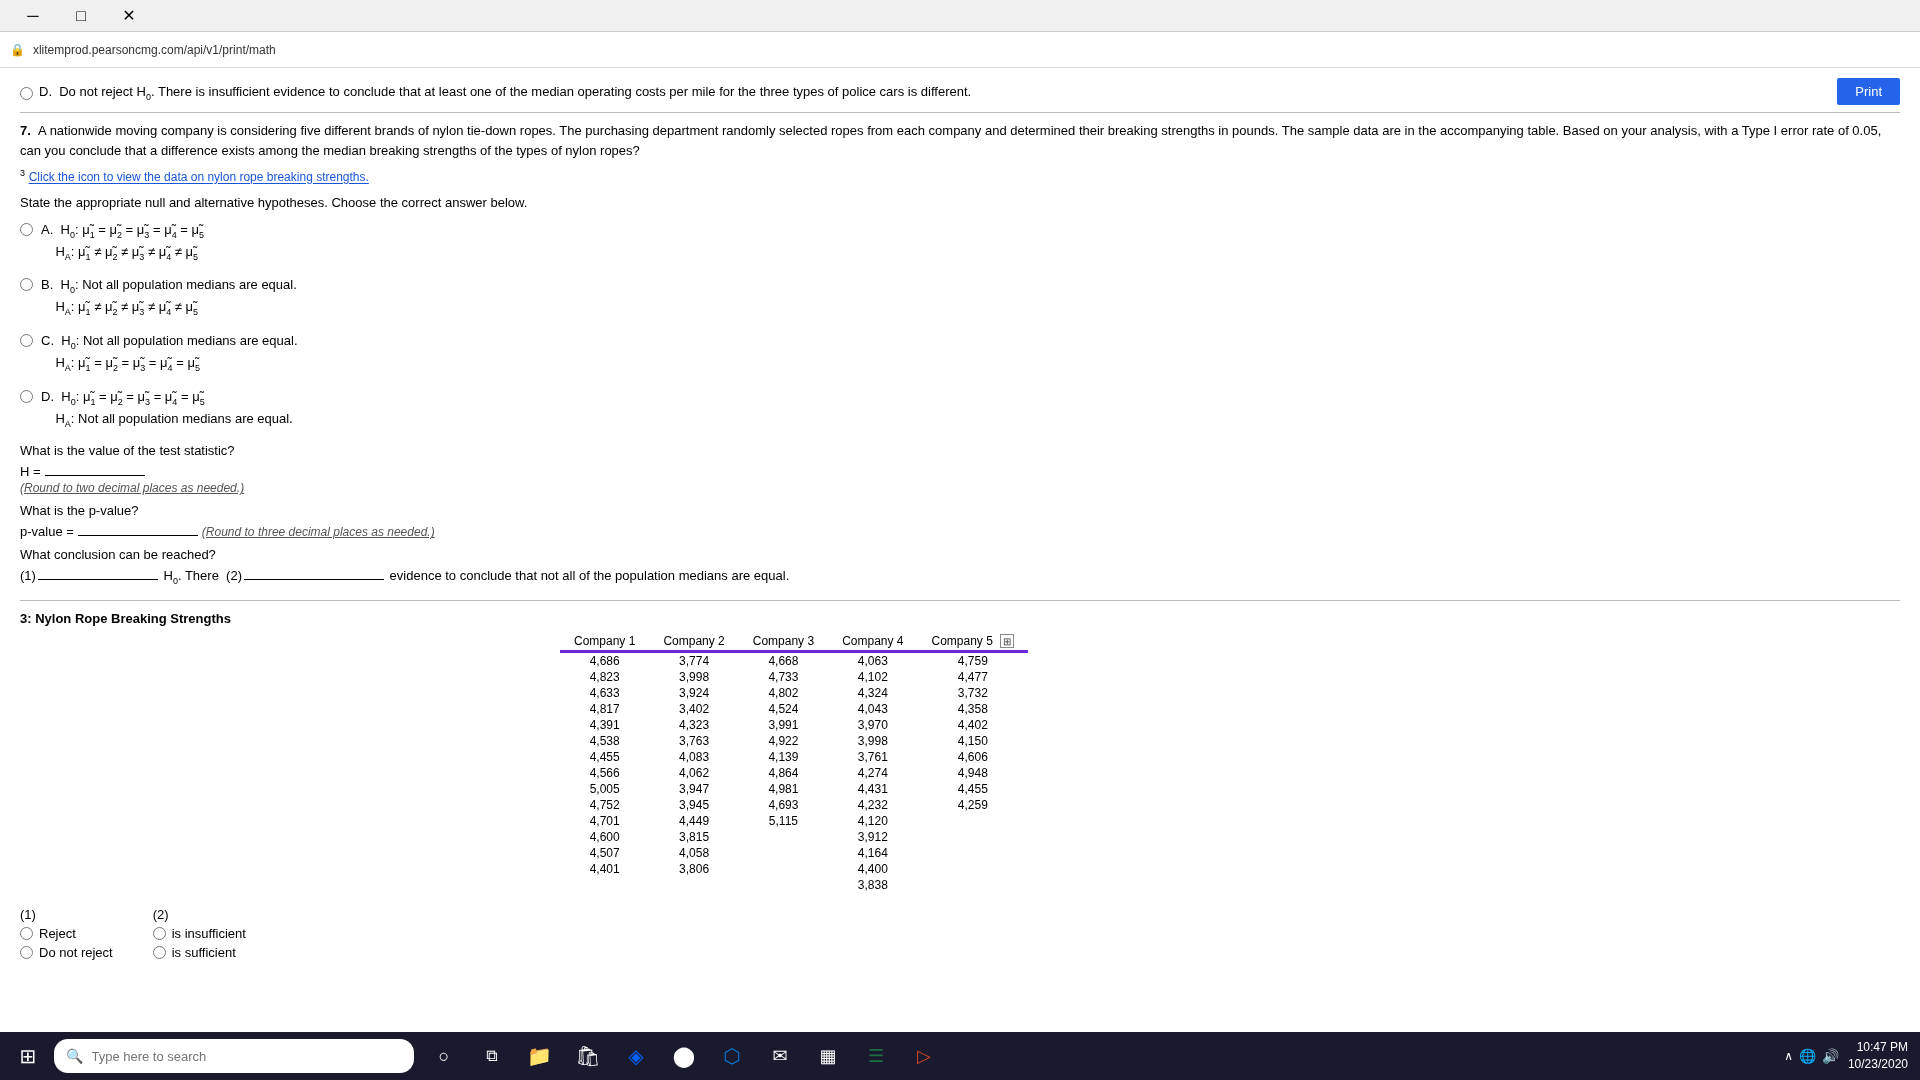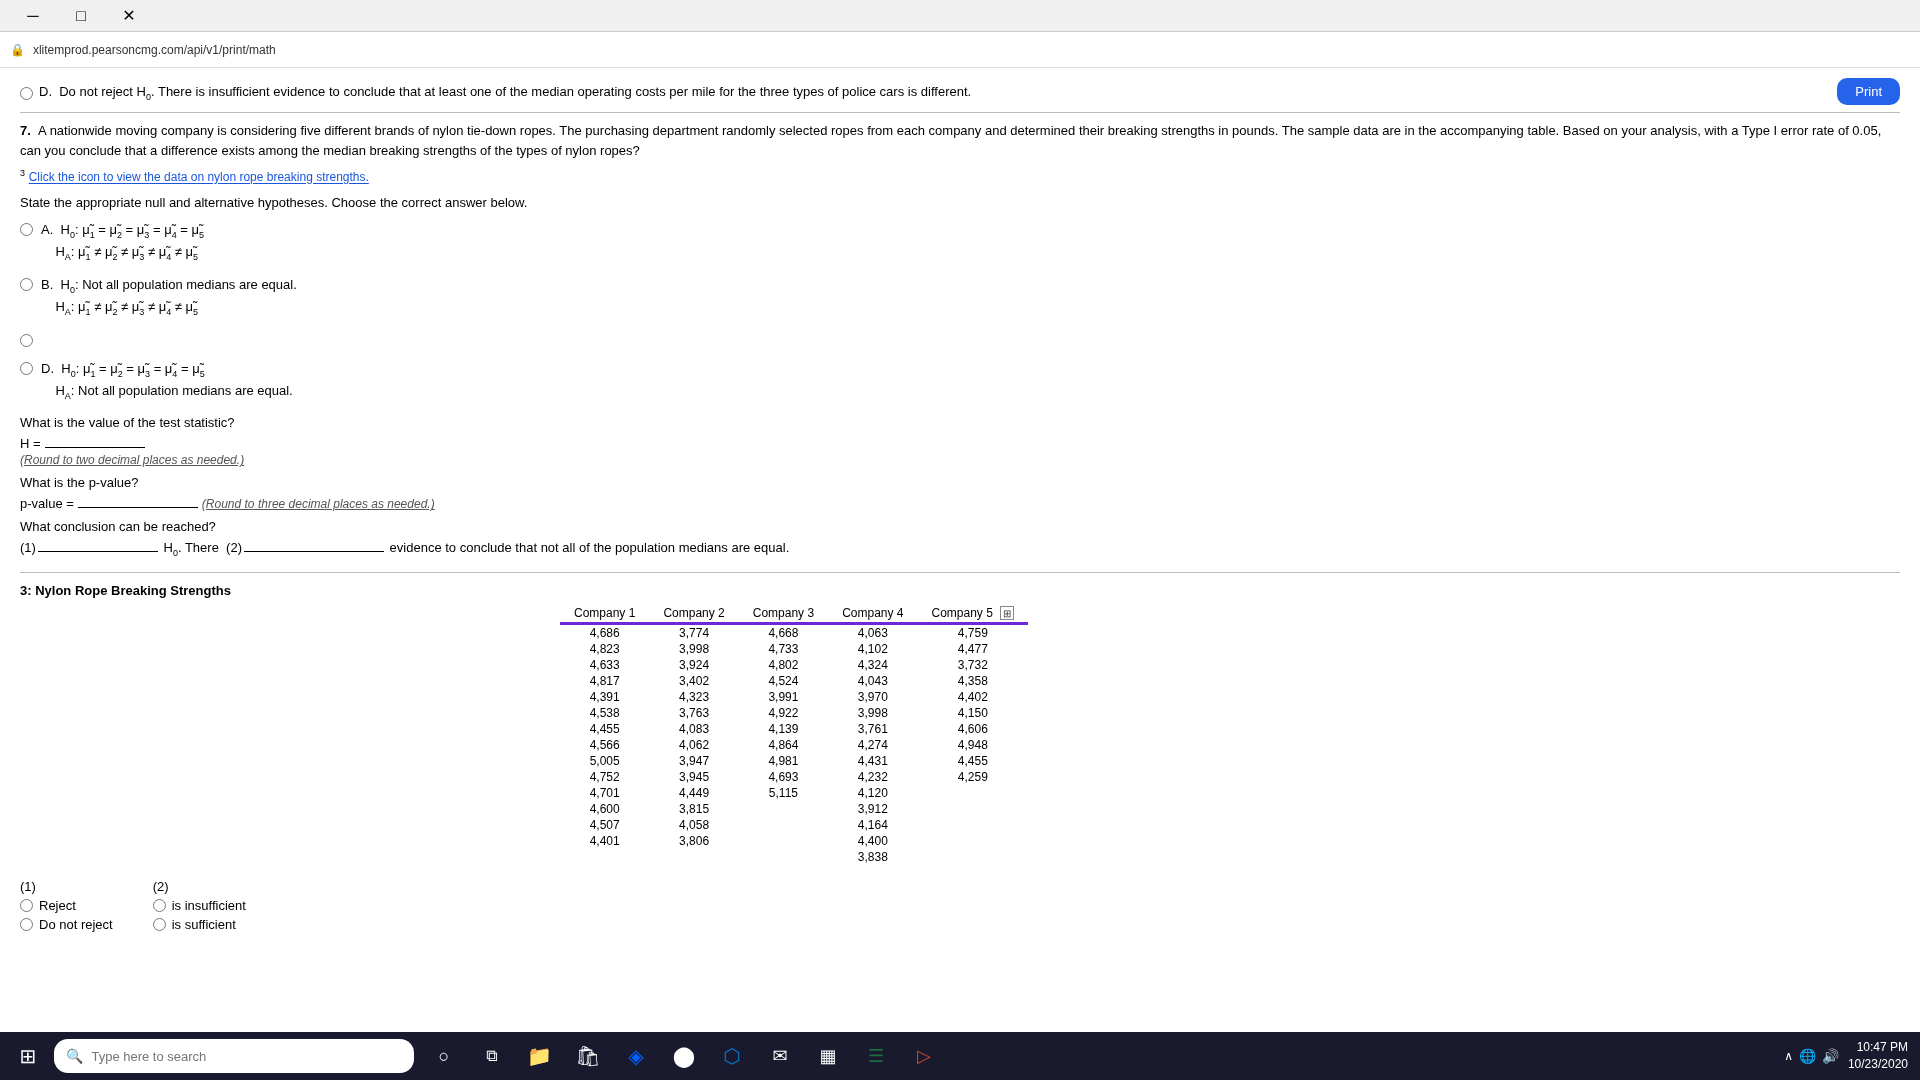--- a/index.html
+++ b/index.html
@@ -49,21 +49,21 @@
     #print-btn {
       position: absolute;
       top: 10px;
       right: 20px;
       background: #2563eb;
       color: white;
       border: none;
       padding: 6px 18px;
       font-size: 13px;
       cursor: pointer;
-      border-radius: 10px;
+      border-radius: 2px;
     }
     .question-intro { font-size: 13px; line-height: 1.6; margin-bottom: 6px; }
     .state-label { font-size: 13px; margin-bottom: 10px; }
 
     
     .option { display: flex; align-items: flex-start; margin-bottom: 12px; gap: 8px; }
     .option input[type="radio"] { margin-top: 3px; flex-shrink: 0; }
     .option-content { font-size: 13px; line-height: 1.6; }
 
     .underline-answer {
@@ -244,20 +244,26 @@
     <div class="option-content">
       <span>B.&nbsp;</span>
       <span>H<sub>0</sub>: Not all population medians are equal.</span>
       <br>
       <span>&nbsp;&nbsp;&nbsp;&nbsp;H<sub>A</sub>: μ̃<sub>1</sub> ≠ μ̃<sub>2</sub> ≠ μ̃<sub>3</sub> ≠ μ̃<sub>4</sub> ≠ μ̃<sub>5</sub></span>
     </div>
   </div>
 
   <div class="option">
     <input type="radio" name="q7_hyp" style="">
+    <div class="option-content">
+      <span>C.&nbsp;</span>
+      <span>H<sub>0</sub>: Not all population medians are equal.</span>
+      <br>
+      <span>&nbsp;&nbsp;&nbsp;&nbsp;H<sub>A</sub>: μ̃<sub>1</sub> = μ̃<sub>2</sub> = μ̃<sub>3</sub> = μ̃<sub>4</sub> = μ̃<sub>5</sub></span>
+    </div>
   </div>
 
   <div class="option">
     <input type="radio" name="q7_hyp" style="">
     <div class="option-content">
       <span>D.&nbsp;</span>
       <span>H<sub>0</sub>: μ̃<sub>1</sub> = μ̃<sub>2</sub> = μ̃<sub>3</sub> = μ̃<sub>4</sub> = μ̃<sub>5</sub></span>
       <br>
       <span>&nbsp;&nbsp;&nbsp;&nbsp;H<sub>A</sub>: Not all population medians are equal.</span>
     </div>

